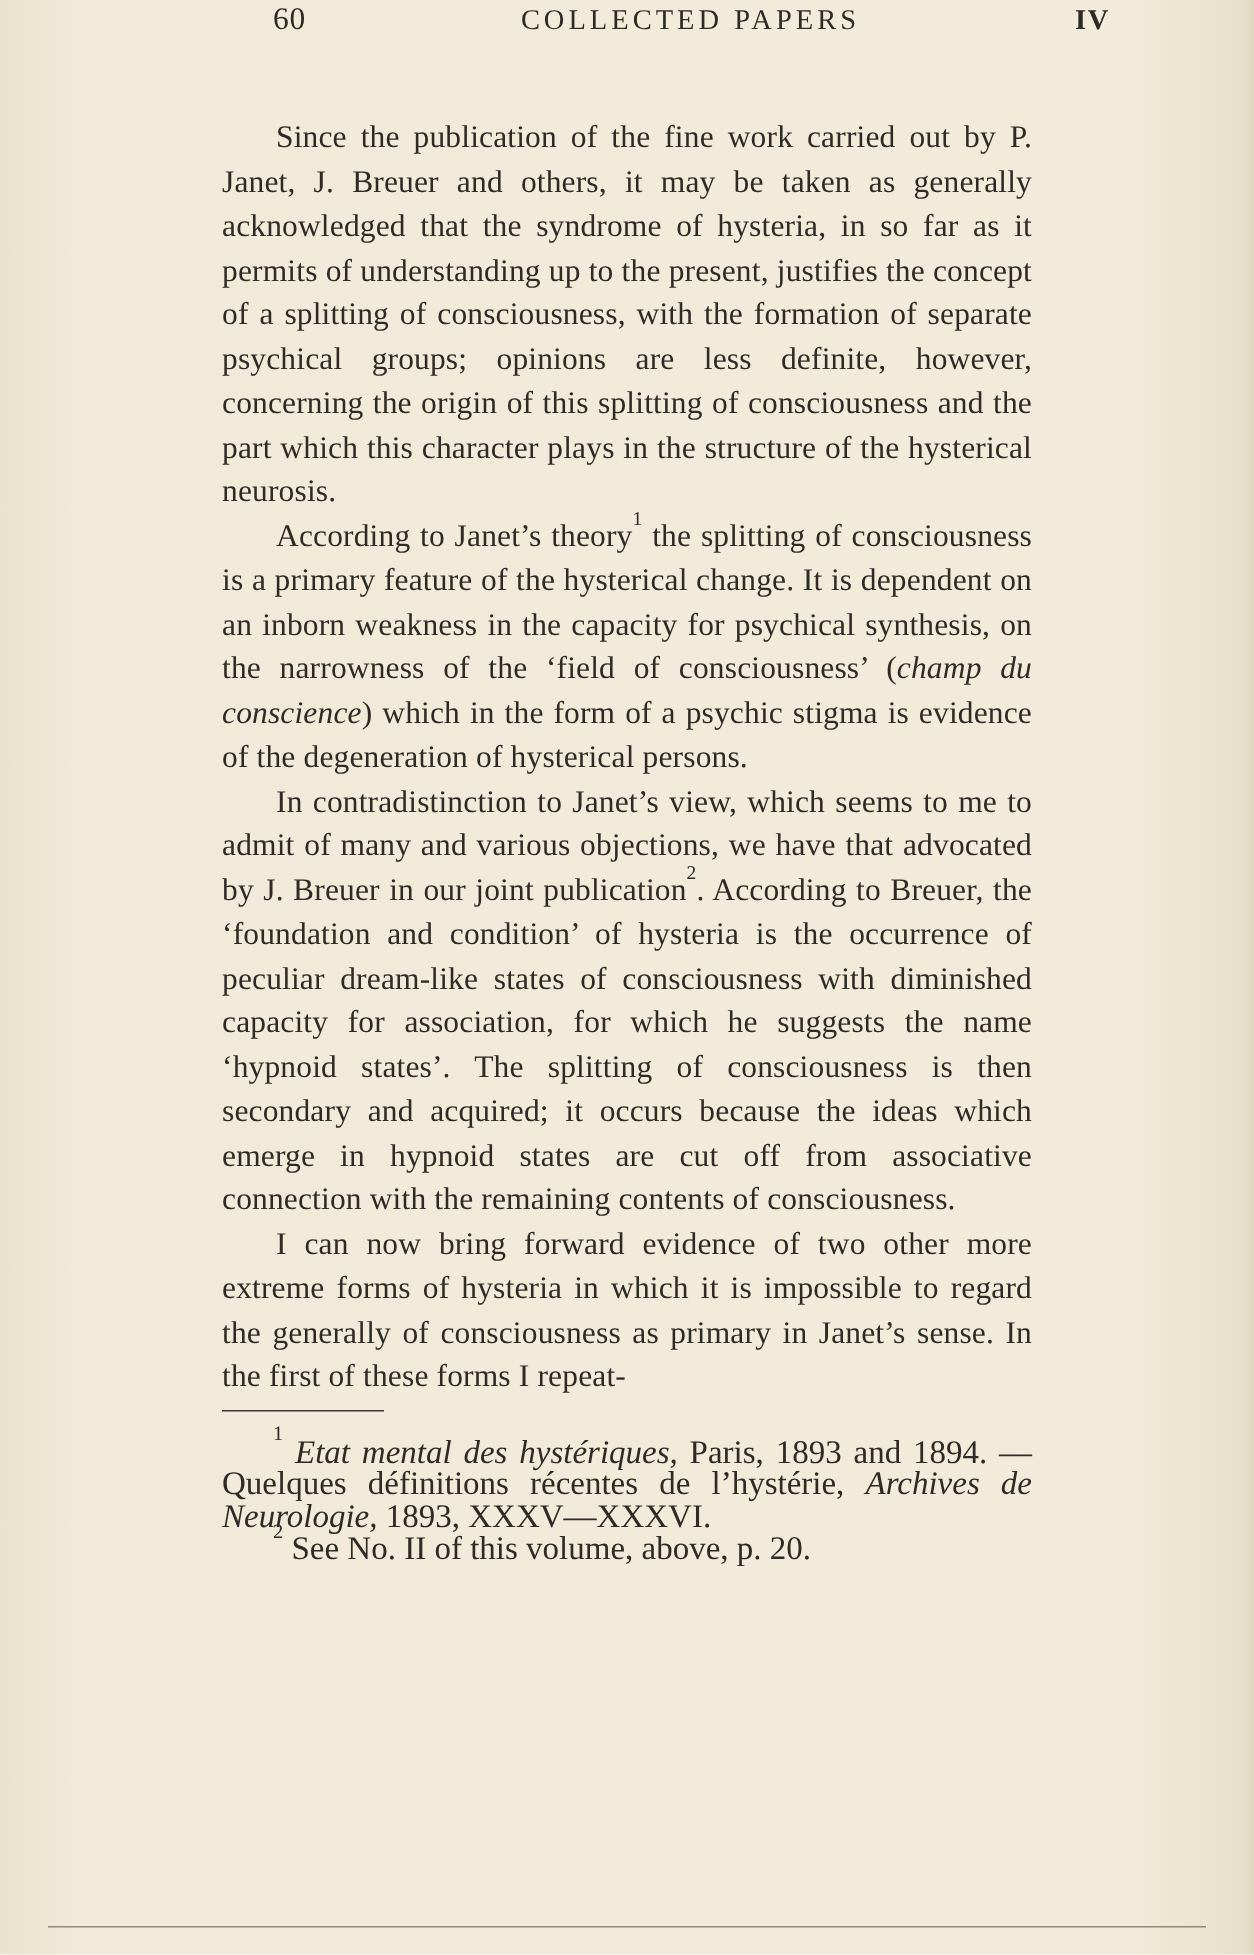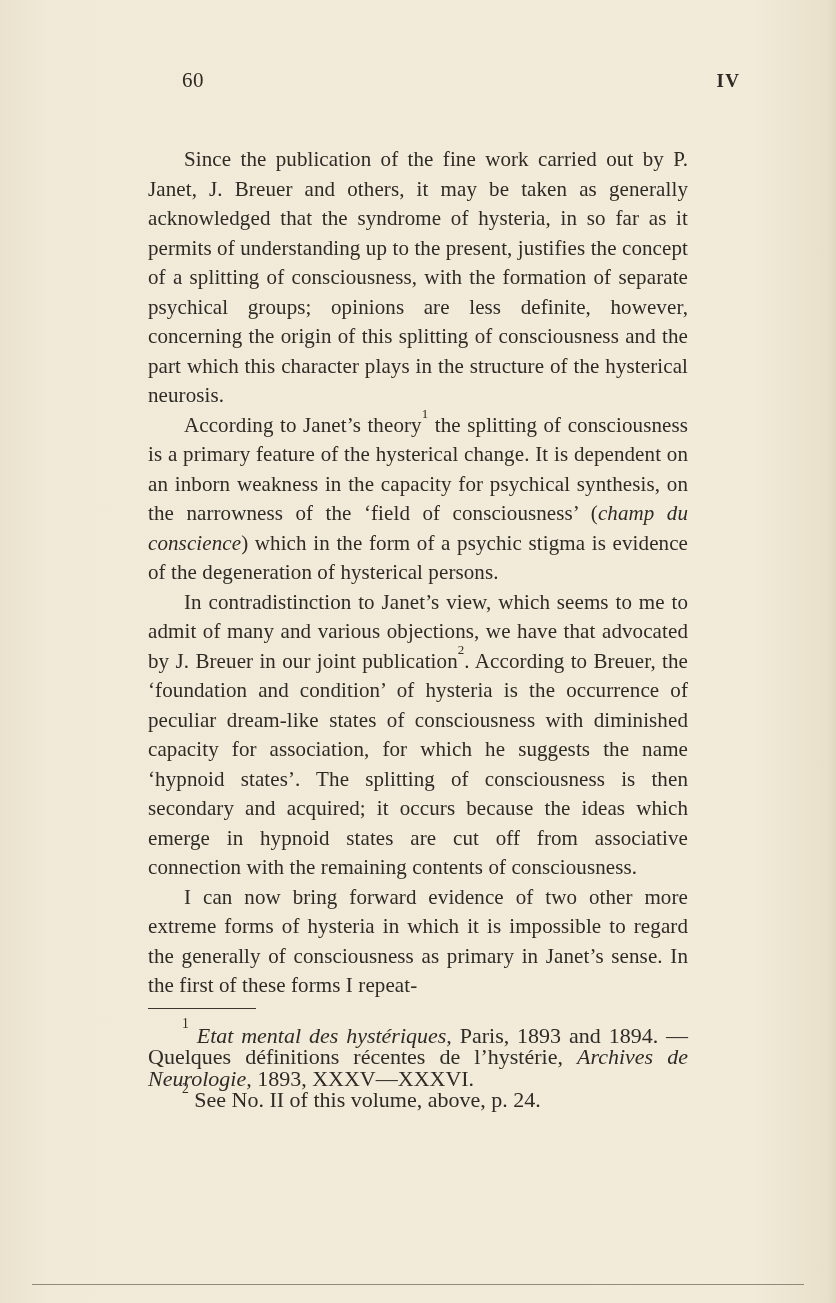--- a/index.html
+++ b/index.html
@@ -8,21 +8,20 @@
     height: 1303px;
     position: relative;
     overflow: hidden;
     background: linear-gradient(90deg, #eae2cd 0%, #f1ead8 6%, #f2ebd9 90%, #e8e0ca 99%, #e0d7c0 100%);
     color: #2e2b26;
     font-family: "Liberation Serif", "DejaVu Serif", serif;
   }
   .page-inner {
     width: 540px;
     margin: 0 auto;
-    padding-top: 68px;
     position: relative;
   }
   .page-header {
     width: 592px;
     display: flex;
     justify-content: space-between;
     align-items: baseline;
     font-size: 19px;
   }
   .page-number {
@@ -80,32 +79,33 @@
     background: rgba(70, 60, 44, 0.55);
   }
 </style>
 </head>
 <body>
 
 <div class="page-inner">
 
   <header class="page-header">
     <span class="page-number">60</span>
+    <span class="running-title">COLLECTED PAPERS</span>
     <span class="chapter-number">IV</span>
   </header>
 
   <main>
     <p class="para"><span>Since the publication of the fine work carried out by P. Janet, J. Breuer and others, it may be taken as generally acknowledged that the syndrome of hysteria, in so far as it permits of understanding up to the present, justifies the concept of a splitting of consciousness, with the formation of separate psychical groups; opinions are less definite, however, concerning the origin of this splitting of consciousness and the part which this character plays in the structure of the hysterical neurosis.</span></p>
     <p class="para"><span>According to Janet’s theory</span><sup class="fnmark">1</sup><span> the splitting of consciousness is a primary feature of the hysterical change. It is dependent on an inborn weakness in the capacity for psychical synthesis, on the narrowness of the ‘field of consciousness’ (</span><span class="italic">champ du conscience</span><span>) which in the form of a psychic stigma is evidence of the degeneration of hysterical persons.</span></p>
     <p class="para"><span>In contradistinction to Janet’s view, which seems to me to admit of many and various objections, we have that advocated by J. Breuer in our joint publication</span><sup class="fnmark">2</sup><span>. According to Breuer, the ‘foundation and condition’ of hysteria is the occurrence of peculiar dream-like states of consciousness with diminished capacity for association, for which he suggests the name ‘hypnoid states’. The splitting of consciousness is then secondary and acquired; it occurs because the ideas which emerge in hypnoid states are cut off from associative connection with the remaining contents of consciousness.</span></p>
     <p class="para"><span>I can now bring forward evidence of two other more extreme forms of hysteria in which it is impossible to regard the generally of consciousness as primary in Janet’s sense. In the first of these forms I repeat-</span></p>
   </main>
 
   <div class="footnote-rule"></div>
 
   <section class="footnotes">
     <p class="footnote"><sup class="fnmark">1</sup><span> </span><span class="italic">Etat mental des hystériques,</span><span> Paris, 1893 and 1894. — Quelques définitions récentes de l’hystérie, </span><span class="italic">Archives de Neurologie,</span><span> 1893, XXXV—XXXVI.</span></p>
-    <p class="footnote"><sup class="fnmark">2</sup><span> See No. II of this volume, above, p. 24.</span></p>
+    <p class="footnote"><sup class="fnmark">2</sup><span> See No. II of this volume, above, p. 20.</span></p>
   </section>
 
 </div>
 
 <div class="bottom-edge"></div>
 
 </body></html>

